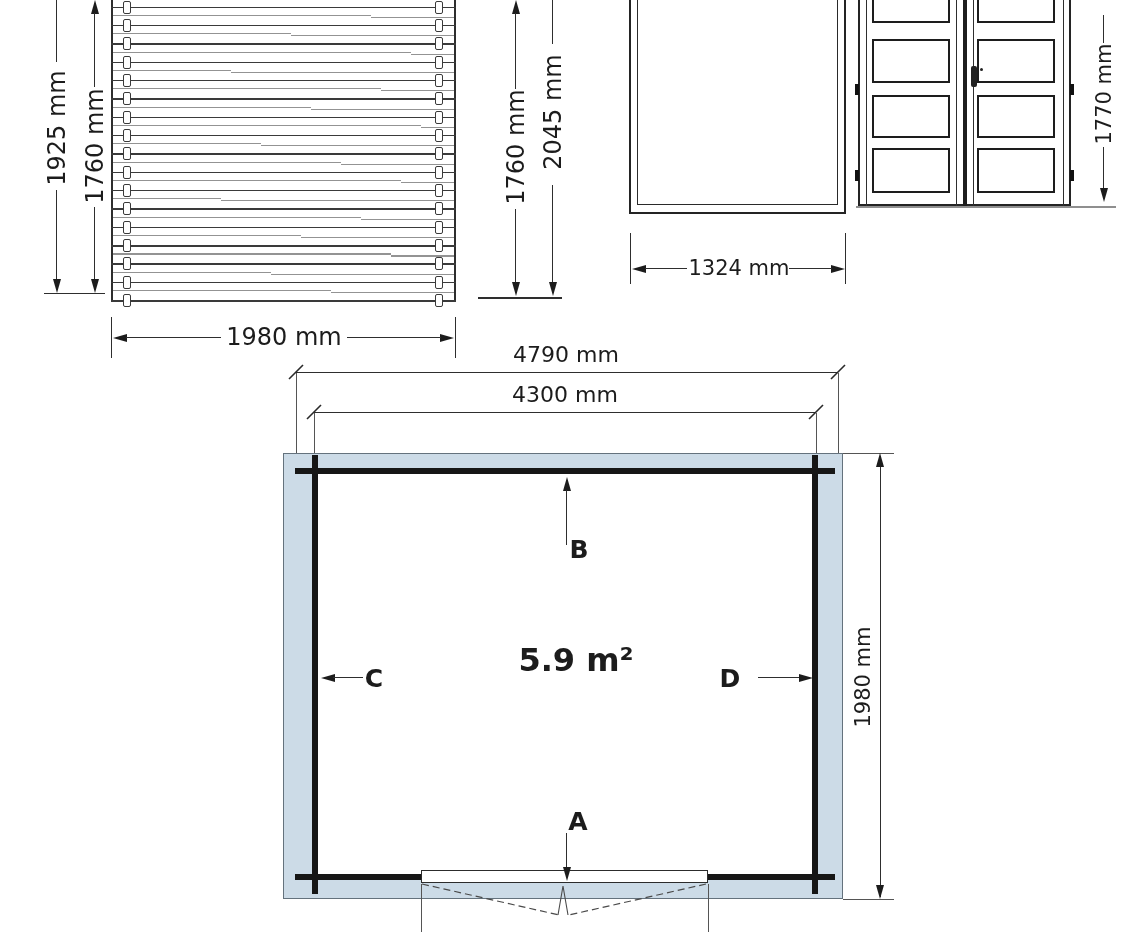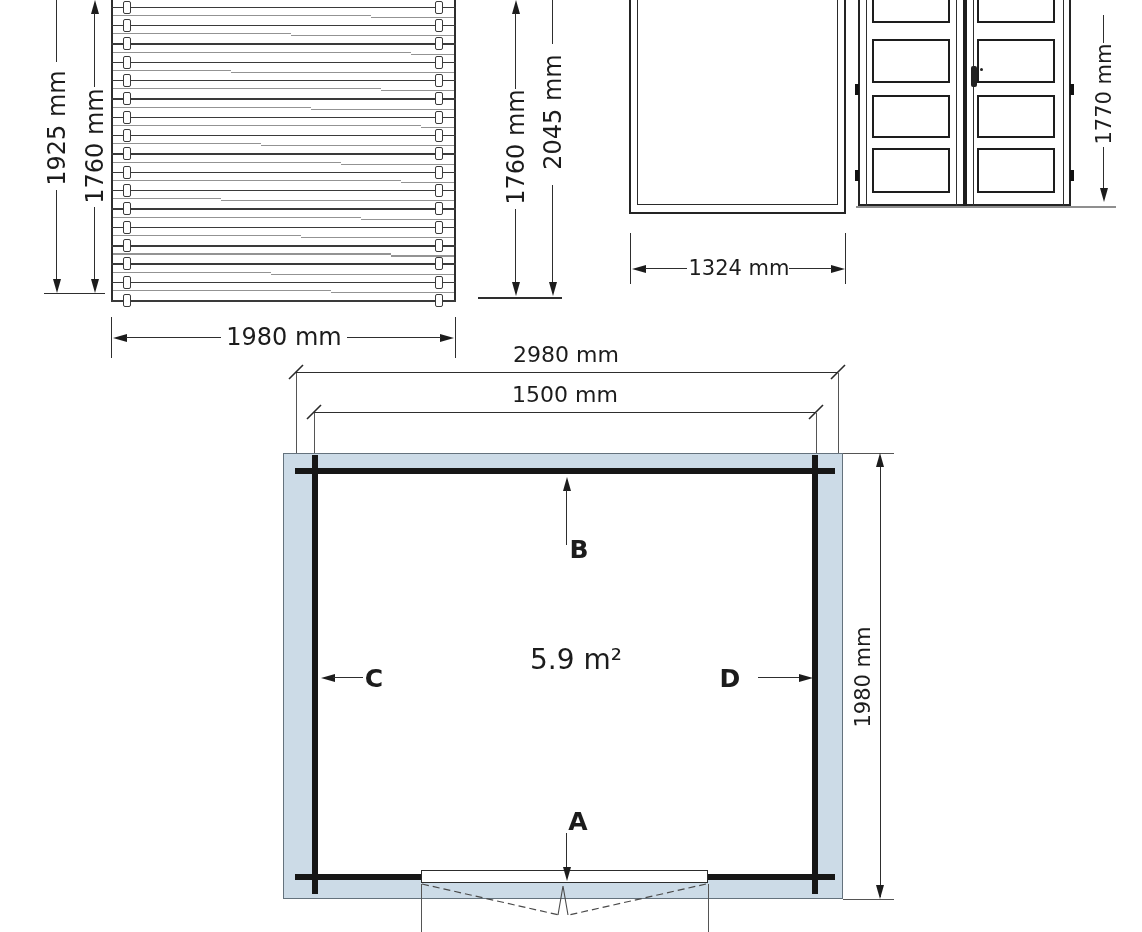--- a/index.html
+++ b/index.html
@@ -13,21 +13,21 @@
   .lnthin{position:absolute;background:#555;}
   .lngray{position:absolute;background:#8f8f8f;}
   .dimtext{
     position:absolute;transform:translate(-50%,-50%);white-space:nowrap;
     font-size:24px;color:#1c1c1c;line-height:1;
   }
   .vtext{transform:translate(-50%,-50%) rotate(-90deg);}
   .small{font-size:22px;}
   .smaller{font-size:21px;}
   .marker{font-weight:bold;font-size:25px;}
-  .area{font-weight:normal;font-size:28px;}
+  .area{font-weight:bold;font-size:32px;}
   
   .arr{position:absolute;width:0;height:0;}
   .arr-up{border-left:4px solid transparent;border-right:4px solid transparent;border-bottom:14px solid #1c1c1c;}
   .arr-down{border-left:4px solid transparent;border-right:4px solid transparent;border-top:14px solid #1c1c1c;}
   .arr-left{border-top:4px solid transparent;border-bottom:4px solid transparent;border-right:14px solid #1c1c1c;}
   .arr-right{border-top:4px solid transparent;border-bottom:4px solid transparent;border-left:14px solid #1c1c1c;}
   
   .plank-line{position:absolute;left:0;width:345px;height:1.6px;background:#3a3a3a;}
   .plank-grain{position:absolute;height:1.1px;background:#939393;}
   .plank-tab{position:absolute;width:8px;height:13px;background:#fff;border:1.6px solid #3a3a3a;border-radius:2px;box-sizing:border-box;}
@@ -220,26 +220,26 @@
   <div class="plan-bar" style="left:707px;top:874px;width:128px;height:6px;"></div>
 
   <div class="plan-door-leaf" style="left:420.5px;top:869.5px;width:287px;height:13.5px;"></div>
 
   <div class="lnthin" style="left:421px;top:884px;width:1px;height:48px;"></div>
   <div class="lnthin" style="left:707.5px;top:884px;width:1px;height:48px;"></div>
 
   <div class="ln" style="left:296px;top:371.5px;width:542px;height:1.2px;"></div>
   <div class="lnthin" style="left:295.5px;top:373px;width:1px;height:80px;"></div>
   <div class="lnthin" style="left:837.5px;top:373px;width:1px;height:80px;"></div>
-  <div class="dimtext small" style="left:566px;top:355px;">2980 mm</div>
+  <div class="dimtext small" style="left:566px;top:355px;">4790 mm</div>
 
   <div class="ln" style="left:314px;top:411.5px;width:502px;height:1.2px;"></div>
   <div class="lnthin" style="left:313.5px;top:413px;width:1px;height:40px;"></div>
   <div class="lnthin" style="left:815.5px;top:413px;width:1px;height:40px;"></div>
-  <div class="dimtext small" style="left:565px;top:395px;">1500 mm</div>
+  <div class="dimtext small" style="left:565px;top:395px;">4300 mm</div>
 
   <div class="lnthin" style="left:843px;top:452.5px;width:51px;height:1px;"></div>
   <div class="lnthin" style="left:843px;top:898.5px;width:51px;height:1px;"></div>
   <div class="ln" style="left:879.5px;top:456px;width:1.2px;height:441px;"></div>
   <div class="arr arr-up" style="left:876px;top:453px;"></div>
   <div class="arr arr-down" style="left:876px;top:885px;"></div>
   <div class="dimtext vtext smaller" style="left:863px;top:677px;">1980 mm</div>
 
   <div class="dimtext area" style="left:576px;top:660px;">5.9 m²</div>
 

